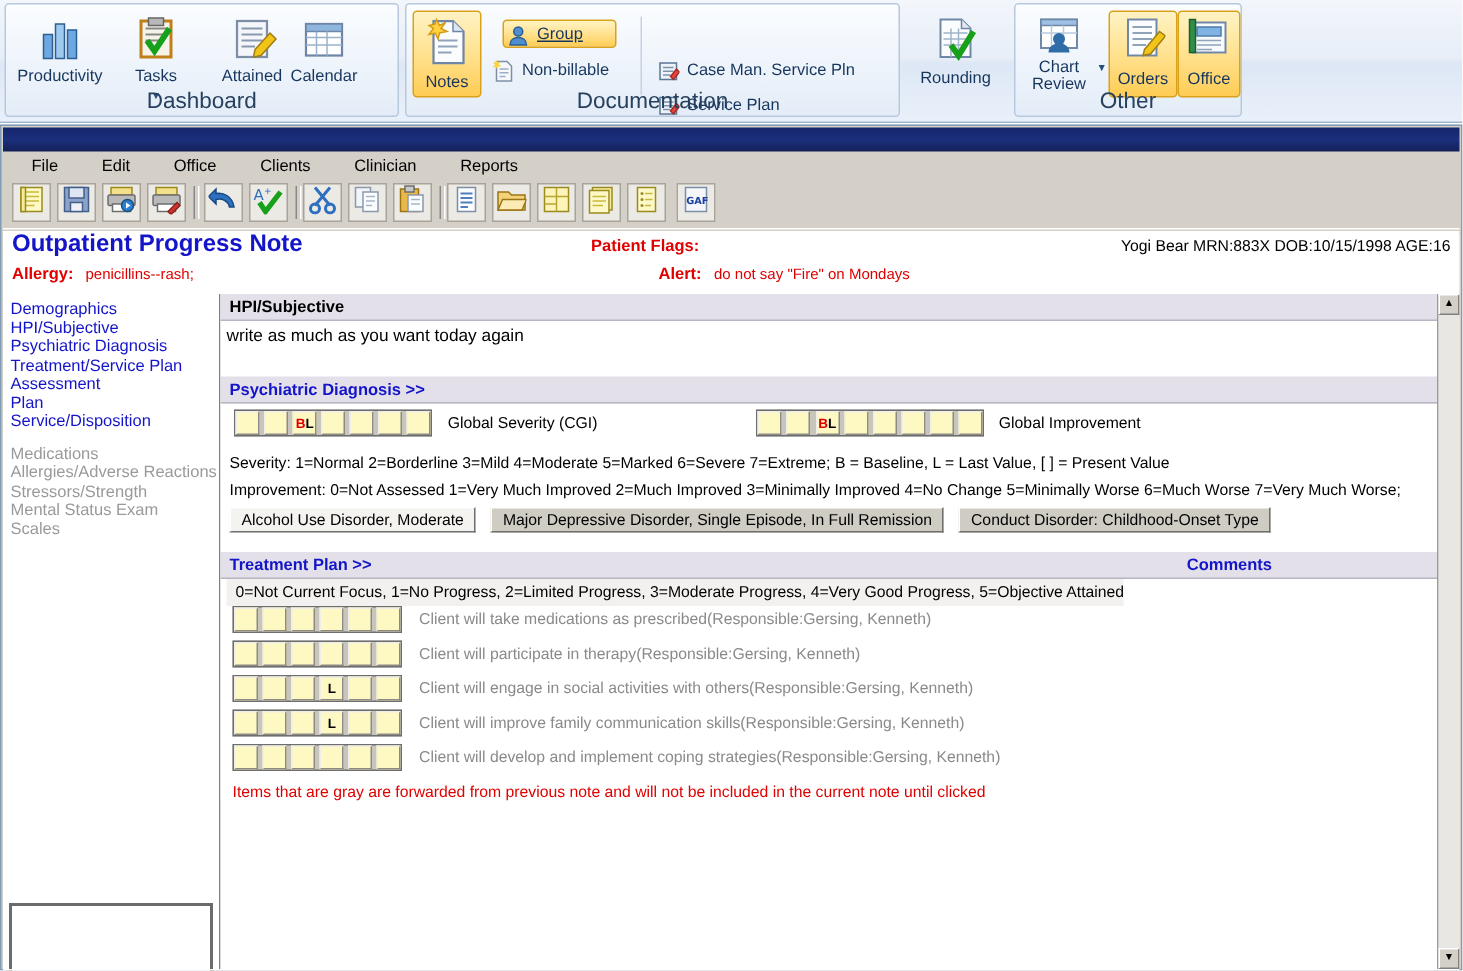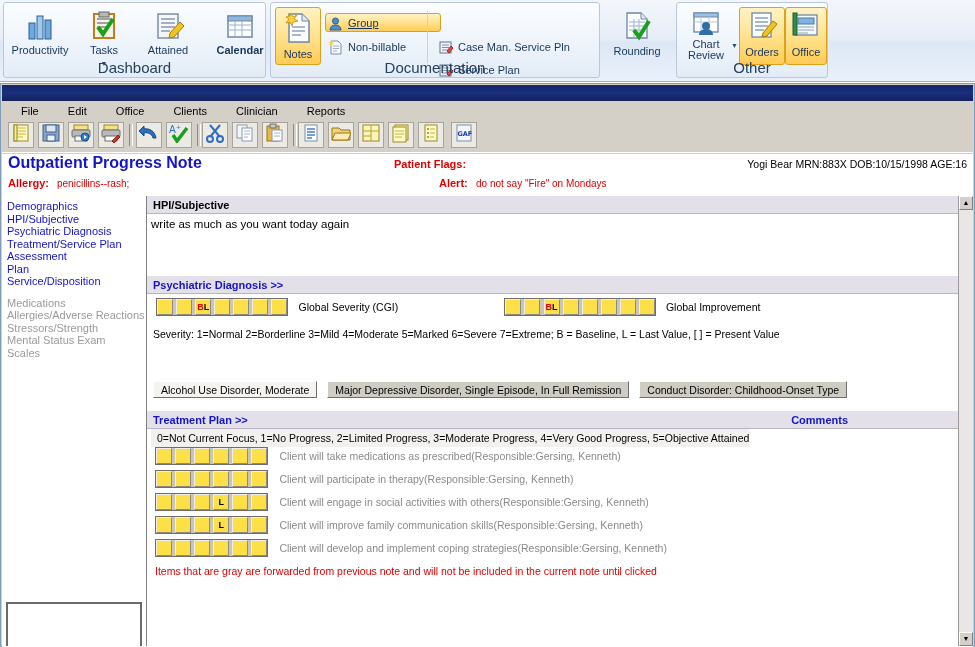--- a/index.html
+++ b/index.html
@@ -128,37 +128,37 @@
   .content{position:absolute;left:0;top:0;width:811px;height:450px;}
 
   .sechdr{
     height:18px;line-height:18px;background:#e3e0ea;
     border-bottom:1px solid #b8b4c4;padding-left:6px;box-sizing:border-box;
     font-size:11px;font-weight:bold;color:#1414c8;position:relative;
   }
   .sechdr.plain{color:#000;}
   .sechdr .rightlbl{position:absolute;right:110px;top:0;font-weight:bold;color:#1414c8;}
 
-  .hpibody{height:62px;background:#fff;padding:4px 0 0 4px;box-sizing:border-box;font-size:11.5px;}
+  .hpibody{height:37px;background:#fff;padding:4px 0 0 4px;box-sizing:border-box;font-size:11.5px;}
 
   .blk{background:#fff;}
   .legend{font-size:10.5px;color:#000;padding:4px 0 2px 6px;white-space:nowrap;}
 
   .cgirow{position:relative;height:26px;padding-top:4px;}
   .cellgroup{display:inline-block;vertical-align:middle;border:1px solid #6e6e6e;background:#c8c5bd;}
   .cell{
     display:inline-block;width:16px;height:16px;vertical-align:top;
-    background:#fde047;border:1px solid;border-color:#f0eee9 #8d8a83 #8d8a83 #f0eee9;
+    background:#fef9c3;border:1px solid;border-color:#f0eee9 #8d8a83 #8d8a83 #f0eee9;
     box-sizing:border-box;text-align:center;font-size:9px;line-height:14px;cursor:default;
   }
   .cell b.bb{color:#e00000;font-weight:bold;}
   .cell b.ll{color:#000;font-weight:bold;}
   .grouplbl{display:inline-block;vertical-align:middle;font-size:10.5px;margin-left:7px;}
 
-  .dxrow{padding:3px 7px 4px 6px;white-space:nowrap;margin-top:36px;}
+  .dxrow{padding:3px 7px 4px 6px;white-space:nowrap;}
   .dxbtn{
     display:inline-block;height:17px;line-height:16px;padding:0 7px;margin-right:7px;
     font-size:10.5px;border:1px solid;border-color:#ffffff #6e6e6e #6e6e6e #ffffff;
     background:#cfccc4;cursor:default;box-sizing:border-box;
   }
   .dxbtn.active{background:#f4f3f0;}
 
   .tprow{position:relative;height:23px;padding-left:8px;}
   .tplbl{display:inline-block;vertical-align:middle;font-size:10.5px;color:#8a8a8a;margin-left:8px;}
   .redinfo{font-size:10.5px;color:#e00000;padding:3px 0 0 8px;}
@@ -201,21 +201,21 @@
       <div class="rbig" style="left:132px;">
         <span class="ico">
           <svg width="34" height="30" viewBox="0 0 34 30">
             <rect x="7" y="3" width="20" height="24" fill="#f4f6fa" stroke="#7d8fa6" stroke-width="1.5"></rect>
             <path d="M10 8h14M10 12h14M10 16h14M10 20h9" stroke="#8899ad" stroke-width="1.4"></path>
             <path d="M19 22l10-11 4 4-10 11-5 1z" fill="#f0c419" stroke="#a07c10"></path>
           </svg>
         </span>
         <span class="lbl">Attained</span>
       </div>
-      <div class="rbig" style="left:204px;font-weight:bold;">
+      <div class="rbig" style="left:180px;">
         <span class="ico">
           <svg width="34" height="30" viewBox="0 0 34 30">
             <rect x="5" y="5" width="24" height="21" fill="#fff" stroke="#6f87a6" stroke-width="1.5"></rect>
             <rect x="5" y="5" width="24" height="5" fill="#8fb6de" stroke="#6f87a6"></rect>
             <path d="M5 14h24M5 19h24M12 10v16M19 10v16" stroke="#9bb2cc"></path>
           </svg>
         </span>
         <span class="lbl">Calendar</span>
       </div>
       <div class="rgroup-title">Dashboard</div>
@@ -227,21 +227,21 @@
           <svg width="30" height="34" viewBox="0 0 30 34">
             <path d="M6 3h13l7 7v21H6z" fill="#fbfcfe" stroke="#6f87a6" stroke-width="1.5"></path>
             <path d="M19 3v7h7" fill="#dfe7f0" stroke="#6f87a6"></path>
             <path d="M9 16h13M9 20h13M9 24h9" stroke="#8fa3ba" stroke-width="1.3"></path>
             <path d="M8 2l2 4 4-2-3 4 4 2-5 1-1 4-2-4-4 1 3-4-3-2 4-1z" fill="#ffd23f" stroke="#d59b10"></path>
           </svg>
         </span>
         <span class="lbl">Notes</span>
       </div>
 
-      <div class="rsmall sel" style="left:54px;top:10px;width:116px;text-decoration:underline;">
+      <div class="rsmall sel" style="left:64px;top:10px;width:76px;text-decoration:underline;">
         <span class="si">
           <svg width="15" height="15" viewBox="0 0 15 15">
             <circle cx="7.5" cy="5" r="3" fill="#4f8fd0" stroke="#2d5f95"></circle>
             <path d="M2 14c0-3.3 2.5-5 5.5-5s5.5 1.7 5.5 5z" fill="#4f8fd0" stroke="#2d5f95"></path>
           </svg>
         </span>
         <span>Group</span>
       </div>
       <div class="rsmall" style="left:54px;top:34px;width:92px;">
         <span class="si">
@@ -537,20 +537,21 @@
               <span class="cell"></span>
               <span class="cell"></span>
               <span class="cell"></span>
               <span class="cell"></span>
               <span class="cell"></span>
             </span>
             <span class="grouplbl">Global Improvement</span>
           </div>
 
           <div class="legend">Severity: 1=Normal 2=Borderline 3=Mild 4=Moderate 5=Marked 6=Severe 7=Extreme;  B = Baseline, L = Last Value, [ ] = Present Value</div>
+          <div class="legend">Improvement: 0=Not Assessed 1=Very Much Improved 2=Much Improved 3=Minimally Improved 4=No Change 5=Minimally Worse 6=Much Worse 7=Very Much Worse;</div>
 
           <div class="dxrow">
             <span class="dxbtn active">Alcohol Use Disorder, Moderate</span>
             <span class="dxbtn">Major Depressive Disorder, Single Episode, In Full Remission</span>
             <span class="dxbtn">Conduct Disorder: Childhood-Onset Type</span>
           </div>
         </div>
 
         <div style="height:9px;background:#fff;"></div>
 

